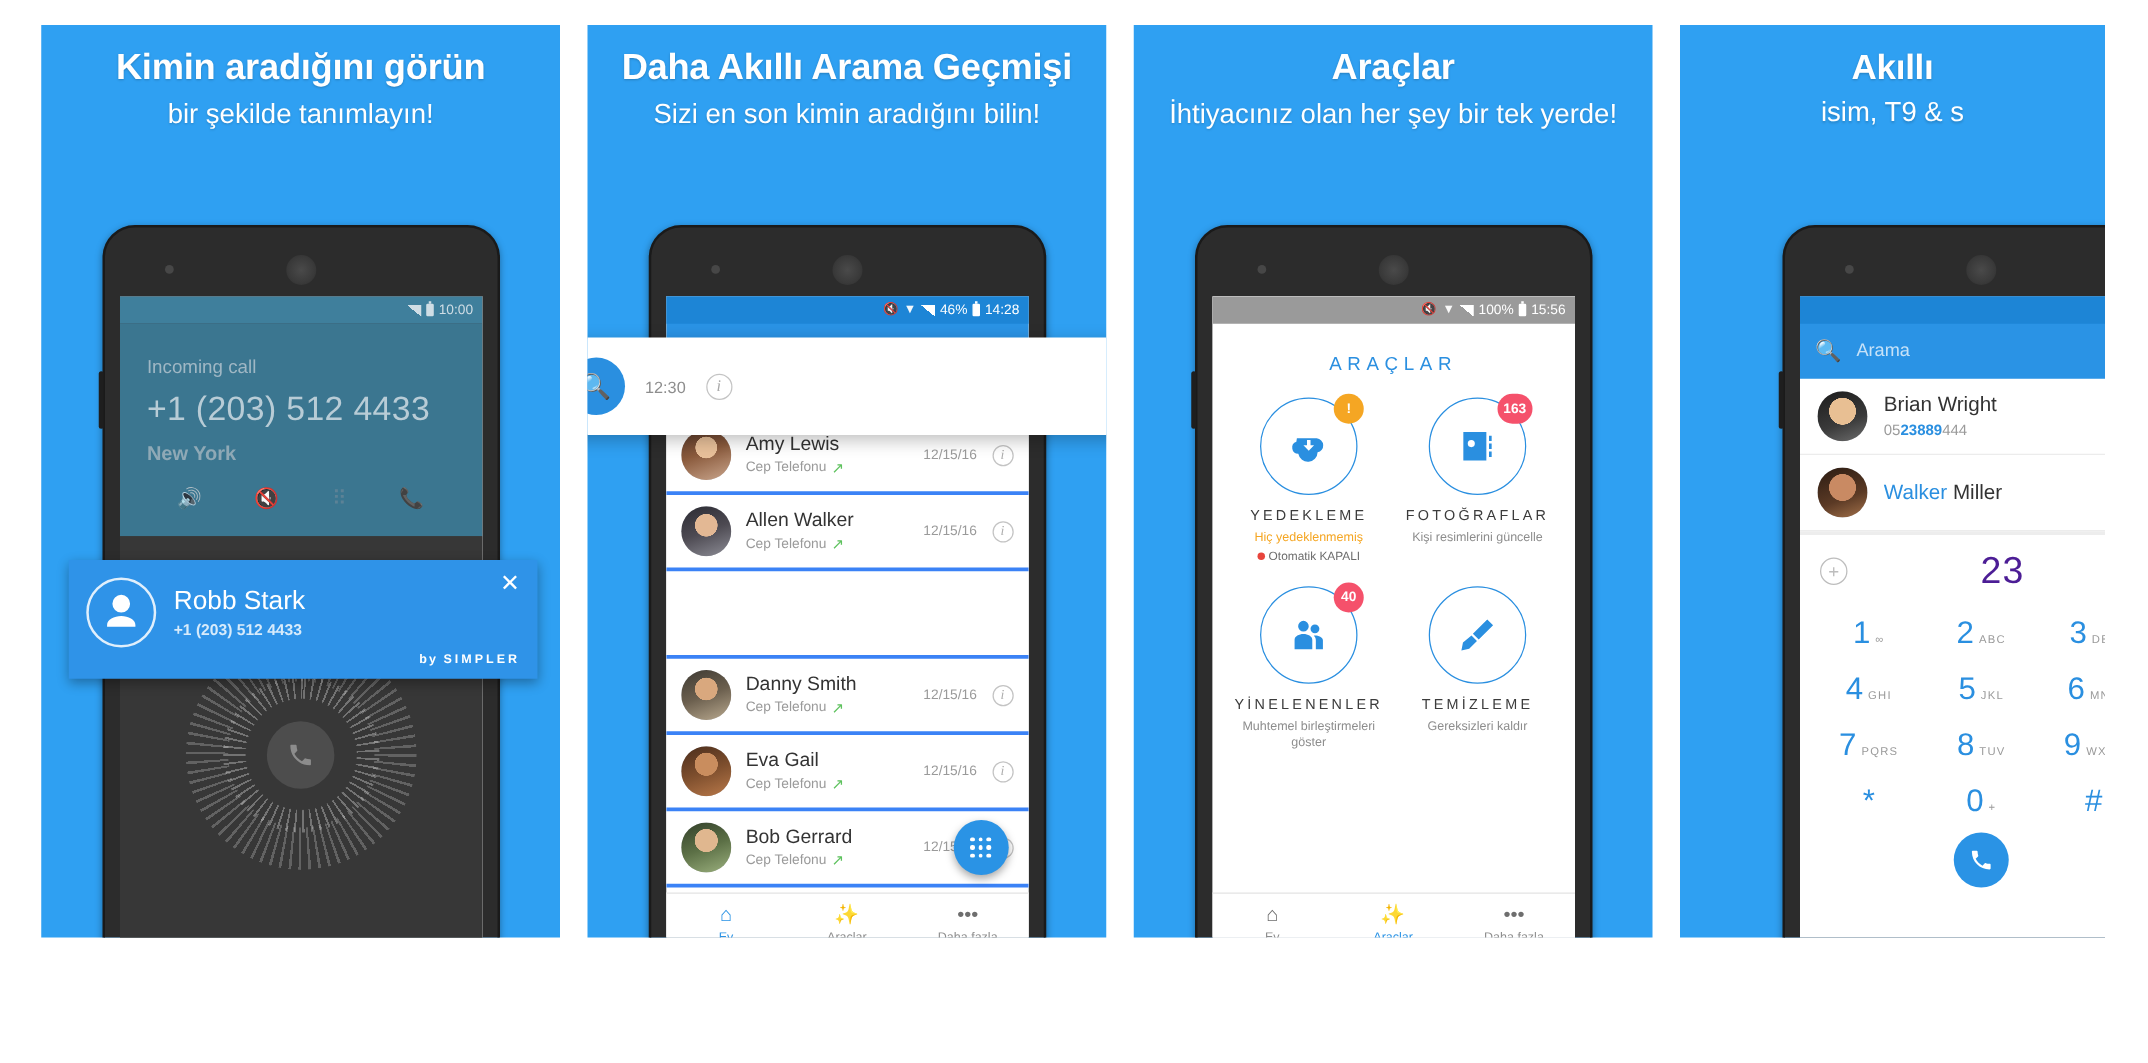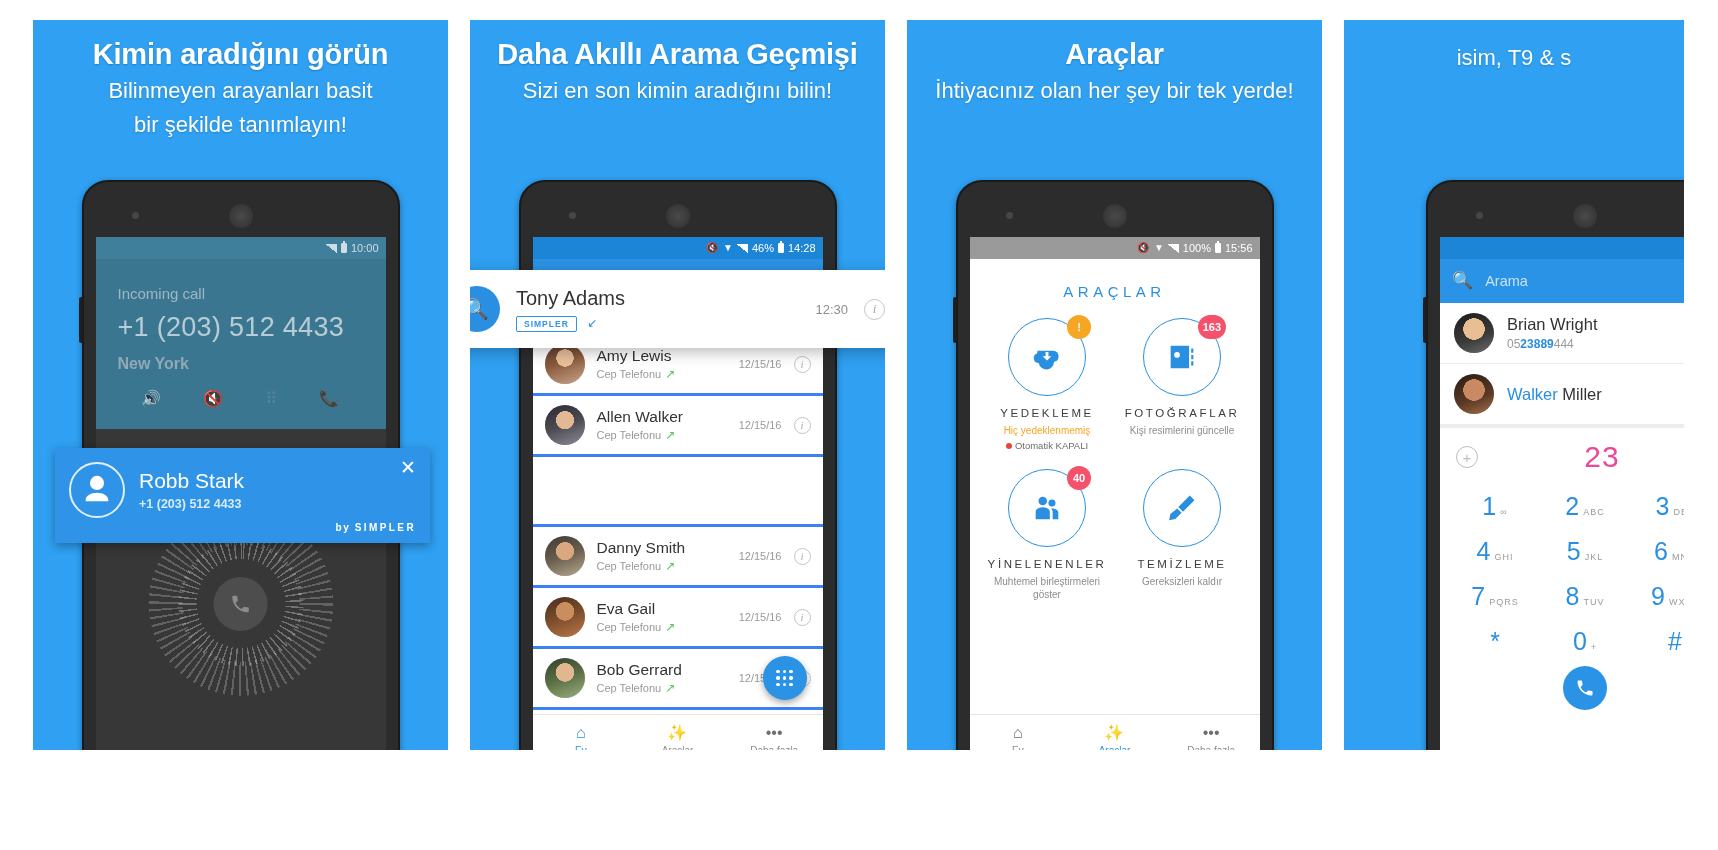--- a/index.html
+++ b/index.html
@@ -288,39 +288,38 @@
   .contact-num b { color: #2a8fe0; font-weight: 600; }
   .contact-name b { color: #2a8fe0; font-weight: 400; }
   .dial-display {
     display: flex; align-items: center; padding: 12px 16px 6px 16px; gap: 12px;
     border-top: 3px solid #ededed;
   }
   .dial-plus {
     width: 22px; height: 22px; border-radius: 50%; border: 1.4px solid #bdbdbd;
     color: #bdbdbd; display: flex; align-items: center; justify-content: center; font-size: 15px;
   }
-  .dial-digits { flex: 1; text-align: center; font-size: 30px; color: #ec4899; letter-spacing: 1px; }
+  .dial-digits { flex: 1; text-align: center; font-size: 30px; color: #4c1d95; letter-spacing: 1px; }
   .keypad { display: grid; grid-template-columns: repeat(3, 1fr); row-gap: 4px; padding: 6px 10px 0 10px; }
   .key { text-align: center; padding: 6px 0; }
   .key .num { font-size: 25px; color: #2a8fe0; font-weight: 300; }
   .key .ltr { font-size: 9px; color: #9a9a9a; letter-spacing: 1px; margin-left: 4px; }
   .call-fab {
     margin: 4px auto 0 auto; width: 44px; height: 44px; border-radius: 50%;
     background: #2a93e5; display: flex; align-items: center; justify-content: center; color: #fff;
   }
 </style>
 </head>
 <body>
 
 <div class="gallery">
 
   <div class="panel">
     <div class="heading">
       <h1>Kimin aradığını görün</h1>
-      <h2>Bilinmeyen arayanları basit</h2>
       <h2>bir şekilde tanımlayın!</h2>
     </div>
 
     <div class="phone">
       <div class="cam"></div>
       <div class="speaker"></div>
       <div class="btn-side"></div>
       <div class="screen">
         <div class="callscreen">
           <div class="statusbar dark">
@@ -512,27 +511,20 @@
           <div class="bb-item">
             <span class="bb-ic">•••</span>
             <span>Daha fazla</span>
           </div>
         </div>
       </div>
     </div>
 
     <div class="tony-card">
       <div class="tony-ava">🔍</div>
-      <div style="flex:1">
-        <div class="tony-name">Tony Adams</div>
-        <div>
-          <span class="badge-simpler">SIMPLER</span>
-          <span class="arrow-in" style="margin-left:6px">↙</span>
-        </div>
-      </div>
       <div class="tony-time">12:30</div>
       <div class="tony-info">i</div>
     </div>
   </div>
 
   <div class="panel">
     <div class="heading">
       <h1>Araçlar</h1>
       <h2>İhtiyacınız olan her şey bir tek yerde!</h2>
     </div>
@@ -614,20 +606,21 @@
               <span>Daha fazla</span>
             </div>
           </div>
         </div>
       </div>
     </div>
   </div>
 
   <div class="panel cut">
     <div class="heading wide">
+      <h1>Akıllı</h1>
       <h2>isim, T9 &amp; s</h2>
     </div>
 
     <div class="phone">
       <div class="cam"></div>
       <div class="speaker"></div>
       <div class="btn-side"></div>
       <div class="screen">
         <div class="dialscreen">
           <div class="appbar">

